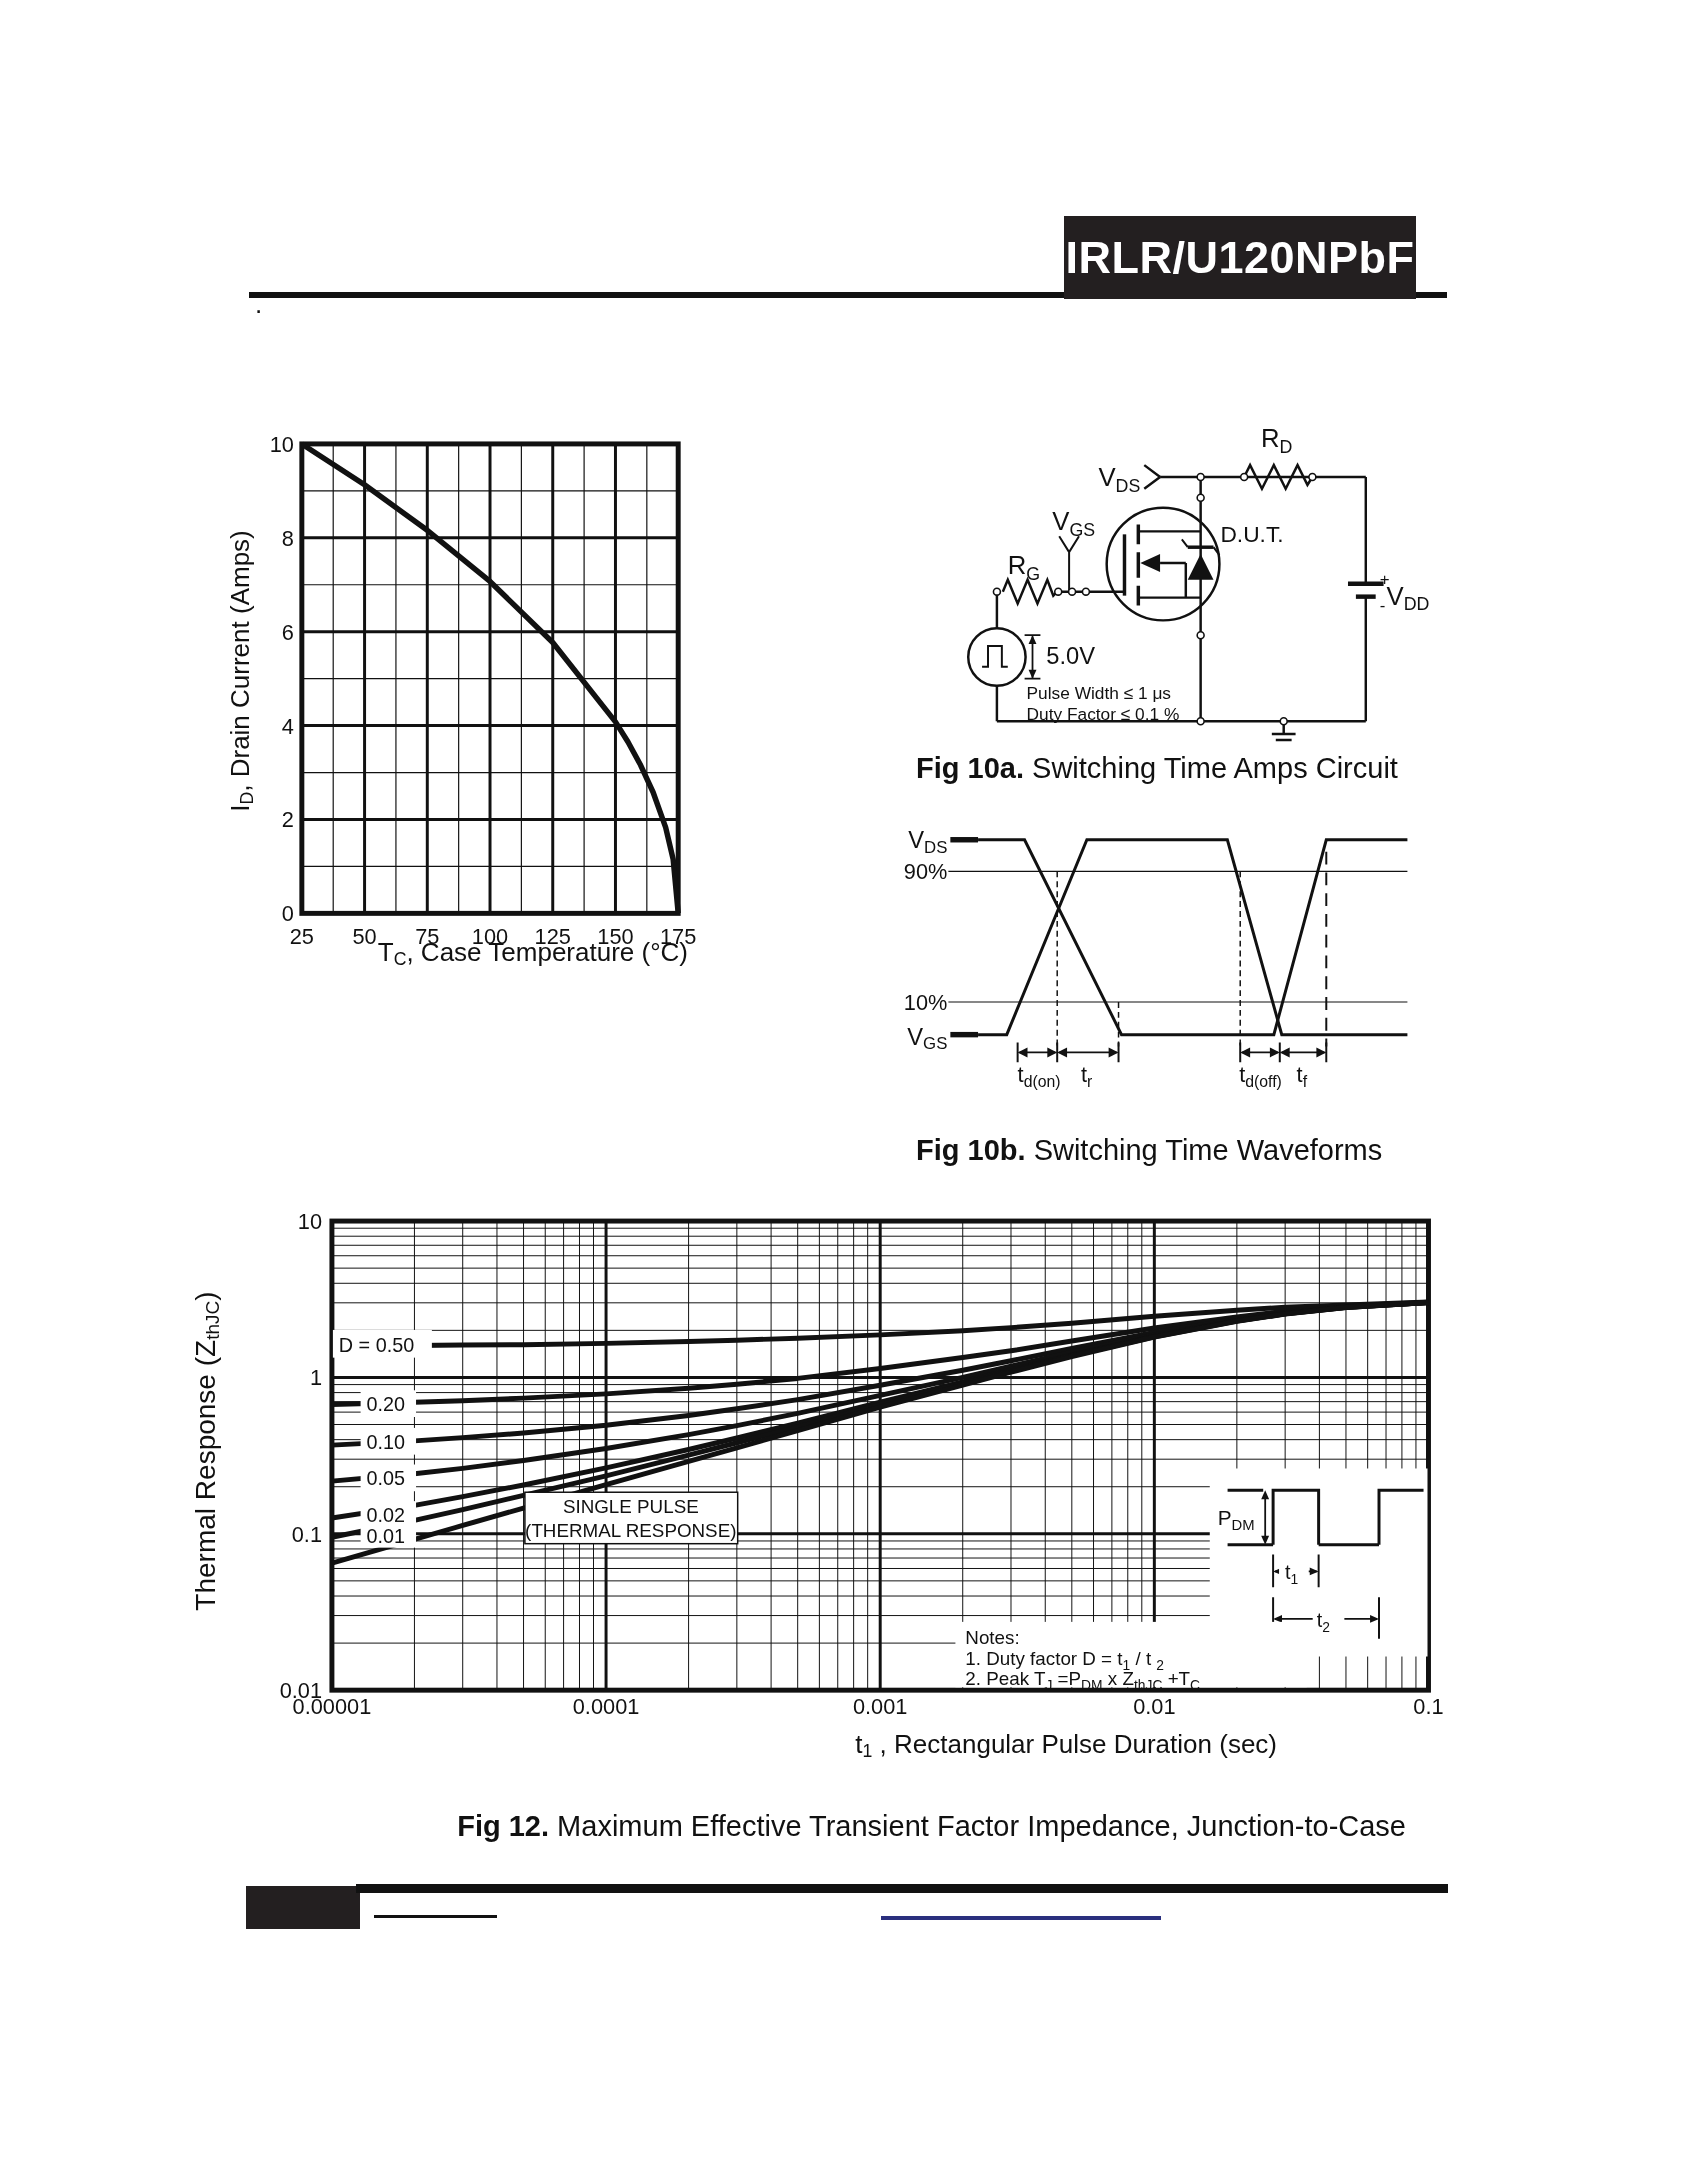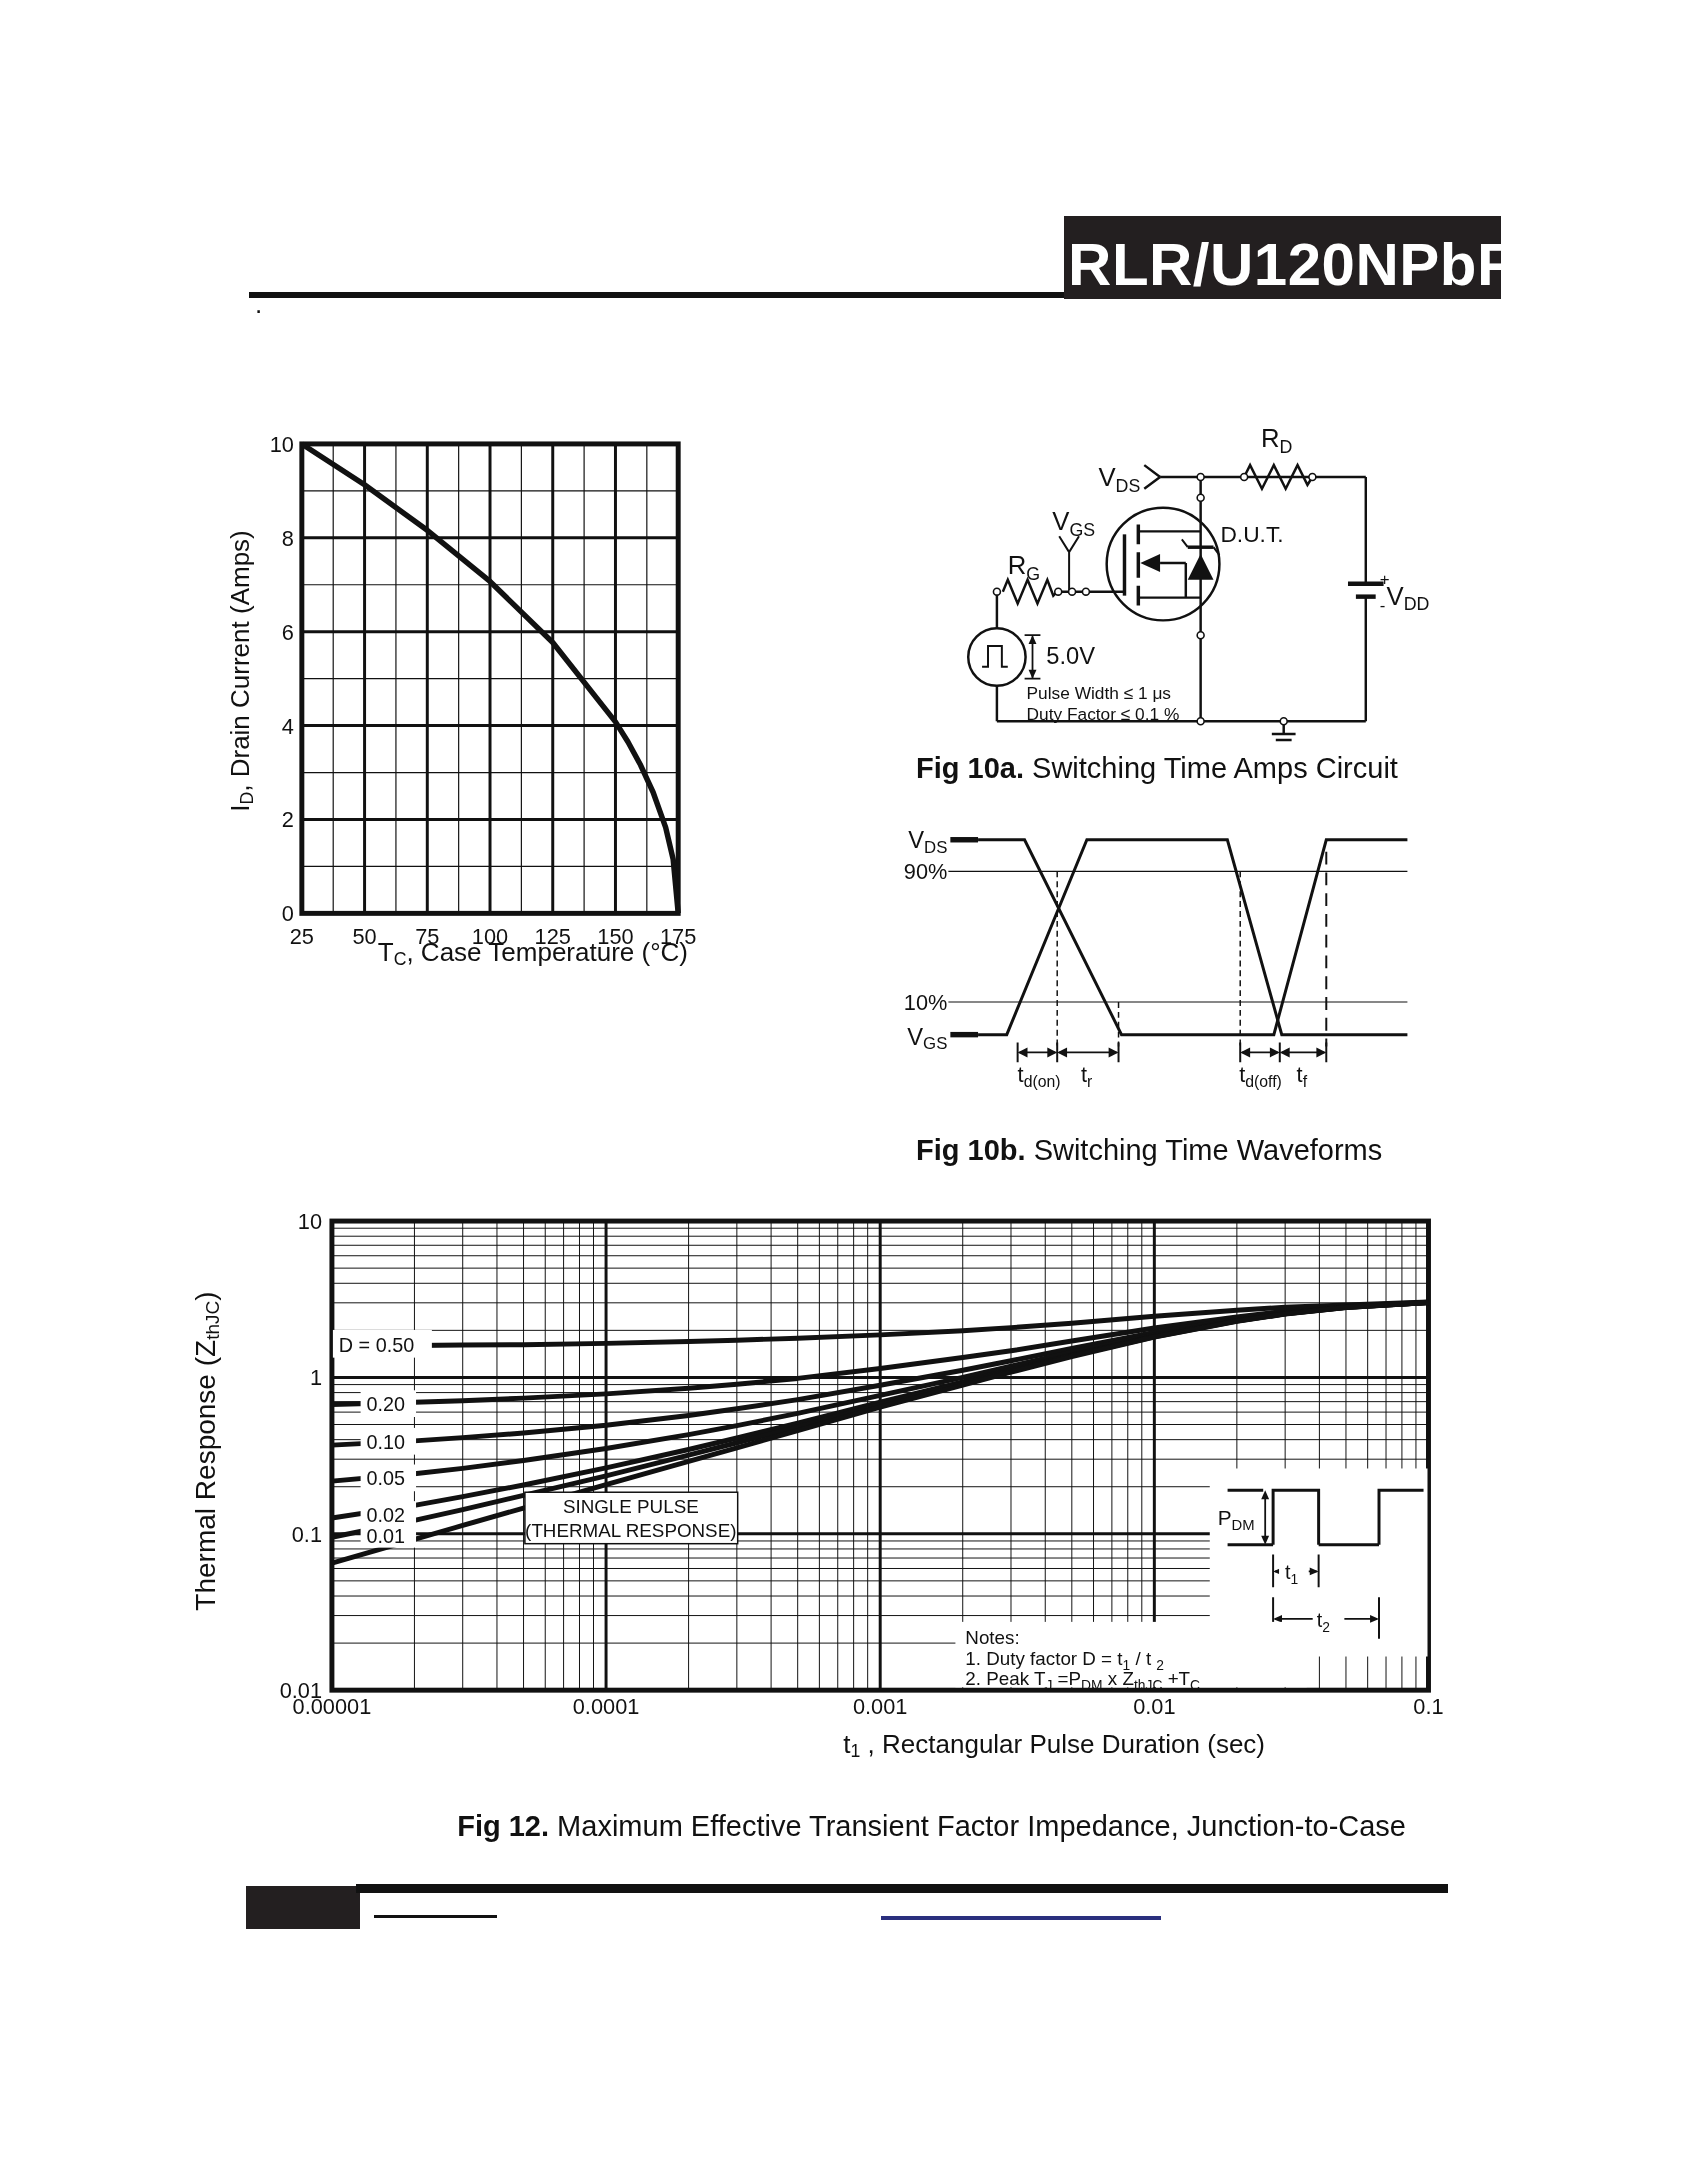--- a/index.html
+++ b/index.html
@@ -10,22 +10,22 @@
   .cap{font-size:29px;color:#111;}
   .cap b{font-weight:bold;}
   svg text{font-family:"Liberation Sans",sans-serif;fill:#111;}
   .rot{transform:rotate(-90deg);transform-origin:center center;text-align:center;}
   .centered{text-align:right;}
 </style>
 </head>
 <body>
 
 <div class="abs" style="left:249px;top:292px;width:1198px;height:6px;background:#111;"></div>
-<div class="abs" style="left:1064px;top:216px;width:437px;height:83px;background:#231f20;color:#fff;
-            display:flex;align-items:flex-end;justify-content:center;font-size:60px;font-weight:600;letter-spacing:0.5px;">
+<div class="abs" style="left:1064px;top:216px;width:352px;height:83px;background:#231f20;color:#fff;
+            display:flex;align-items:center;justify-content:center;font-size:45px;font-weight:600;letter-spacing:0.5px;">
   <span>IRLR/U120NPbF</span>
 </div>
 <div class="abs" style="left:255px;top:289px;font-size:26px;">.</div>
 
 <svg class="abs" style="left:183px;top:426px;" width="515" height="535" viewBox="0 0 520 540">
   <g id="fig9-dyn">
       <line x1="151.66666666666666" y1="18" x2="151.66666666666666" y2="492" stroke="#111" stroke-width="1.2"></line>
       <line x1="183.33333333333331" y1="18" x2="183.33333333333331" y2="492" stroke="#111" stroke-width="3"></line>
       <line x1="215" y1="18" x2="215" y2="492" stroke="#111" stroke-width="1.2"></line>
       <line x1="246.66666666666666" y1="18" x2="246.66666666666666" y2="492" stroke="#111" stroke-width="3"></line>
@@ -303,21 +303,21 @@
   <g>
     <rect x="735" y="413" width="355" height="66" fill="#ffffff"></rect>
     <text x="745" y="435" font-size="19">Notes:</text>
     <text x="745" y="457" font-size="19"><tspan>1. Duty factor D =  </tspan><tspan>t</tspan><tspan font-size="14" dy="5">1</tspan><tspan dy="-5"> / t </tspan><tspan font-size="14" dy="5">2</tspan></text>
     <text x="745" y="477" font-size="19"><tspan>2. Peak T</tspan><tspan font-size="14" dy="5">J</tspan><tspan dy="-5"> =P</tspan><tspan font-size="14" dy="5">DM</tspan><tspan dy="-5"> x </tspan><tspan>Z</tspan><tspan font-size="14" dy="5">thJC</tspan><tspan dy="-5"> +T</tspan><tspan font-size="14" dy="5">C</tspan></text>
   </g>
 </svg>
 <div class="abs rot" style="left:-56px;top:1434px;width:525px;height:34px;font-size:28px;">
   <span>Thermal Response (Z</span><sub>thJC</sub><span>)</span>
 </div>
-<div class="abs centered" style="left:473px;top:1729px;width:792px;font-size:26px;">
+<div class="abs centered" style="left:485px;top:1729px;width:792px;font-size:26px;">
   <span>t</span><sub>1</sub><span> , Rectangular Pulse Duration (sec)</span>
 </div>
 <div class="abs centered cap" style="left:297px;top:1810px;width:1109px;">
   <b>Fig 12.</b><span>  Maximum Effective Transient Factor Impedance, Junction-to-Case</span>
 </div>
 
 <div class="abs" style="left:246px;top:1886px;width:114px;height:43px;background:#231f20;"></div>
 <div class="abs" style="left:356px;top:1884px;width:1092px;height:9px;background:#111;"></div>
 <div class="abs" style="left:374px;top:1915px;width:123px;height:3px;background:#111;"></div>
 <div class="abs" style="left:881px;top:1916px;width:280px;height:4px;background:#2a2f7e;"></div>

